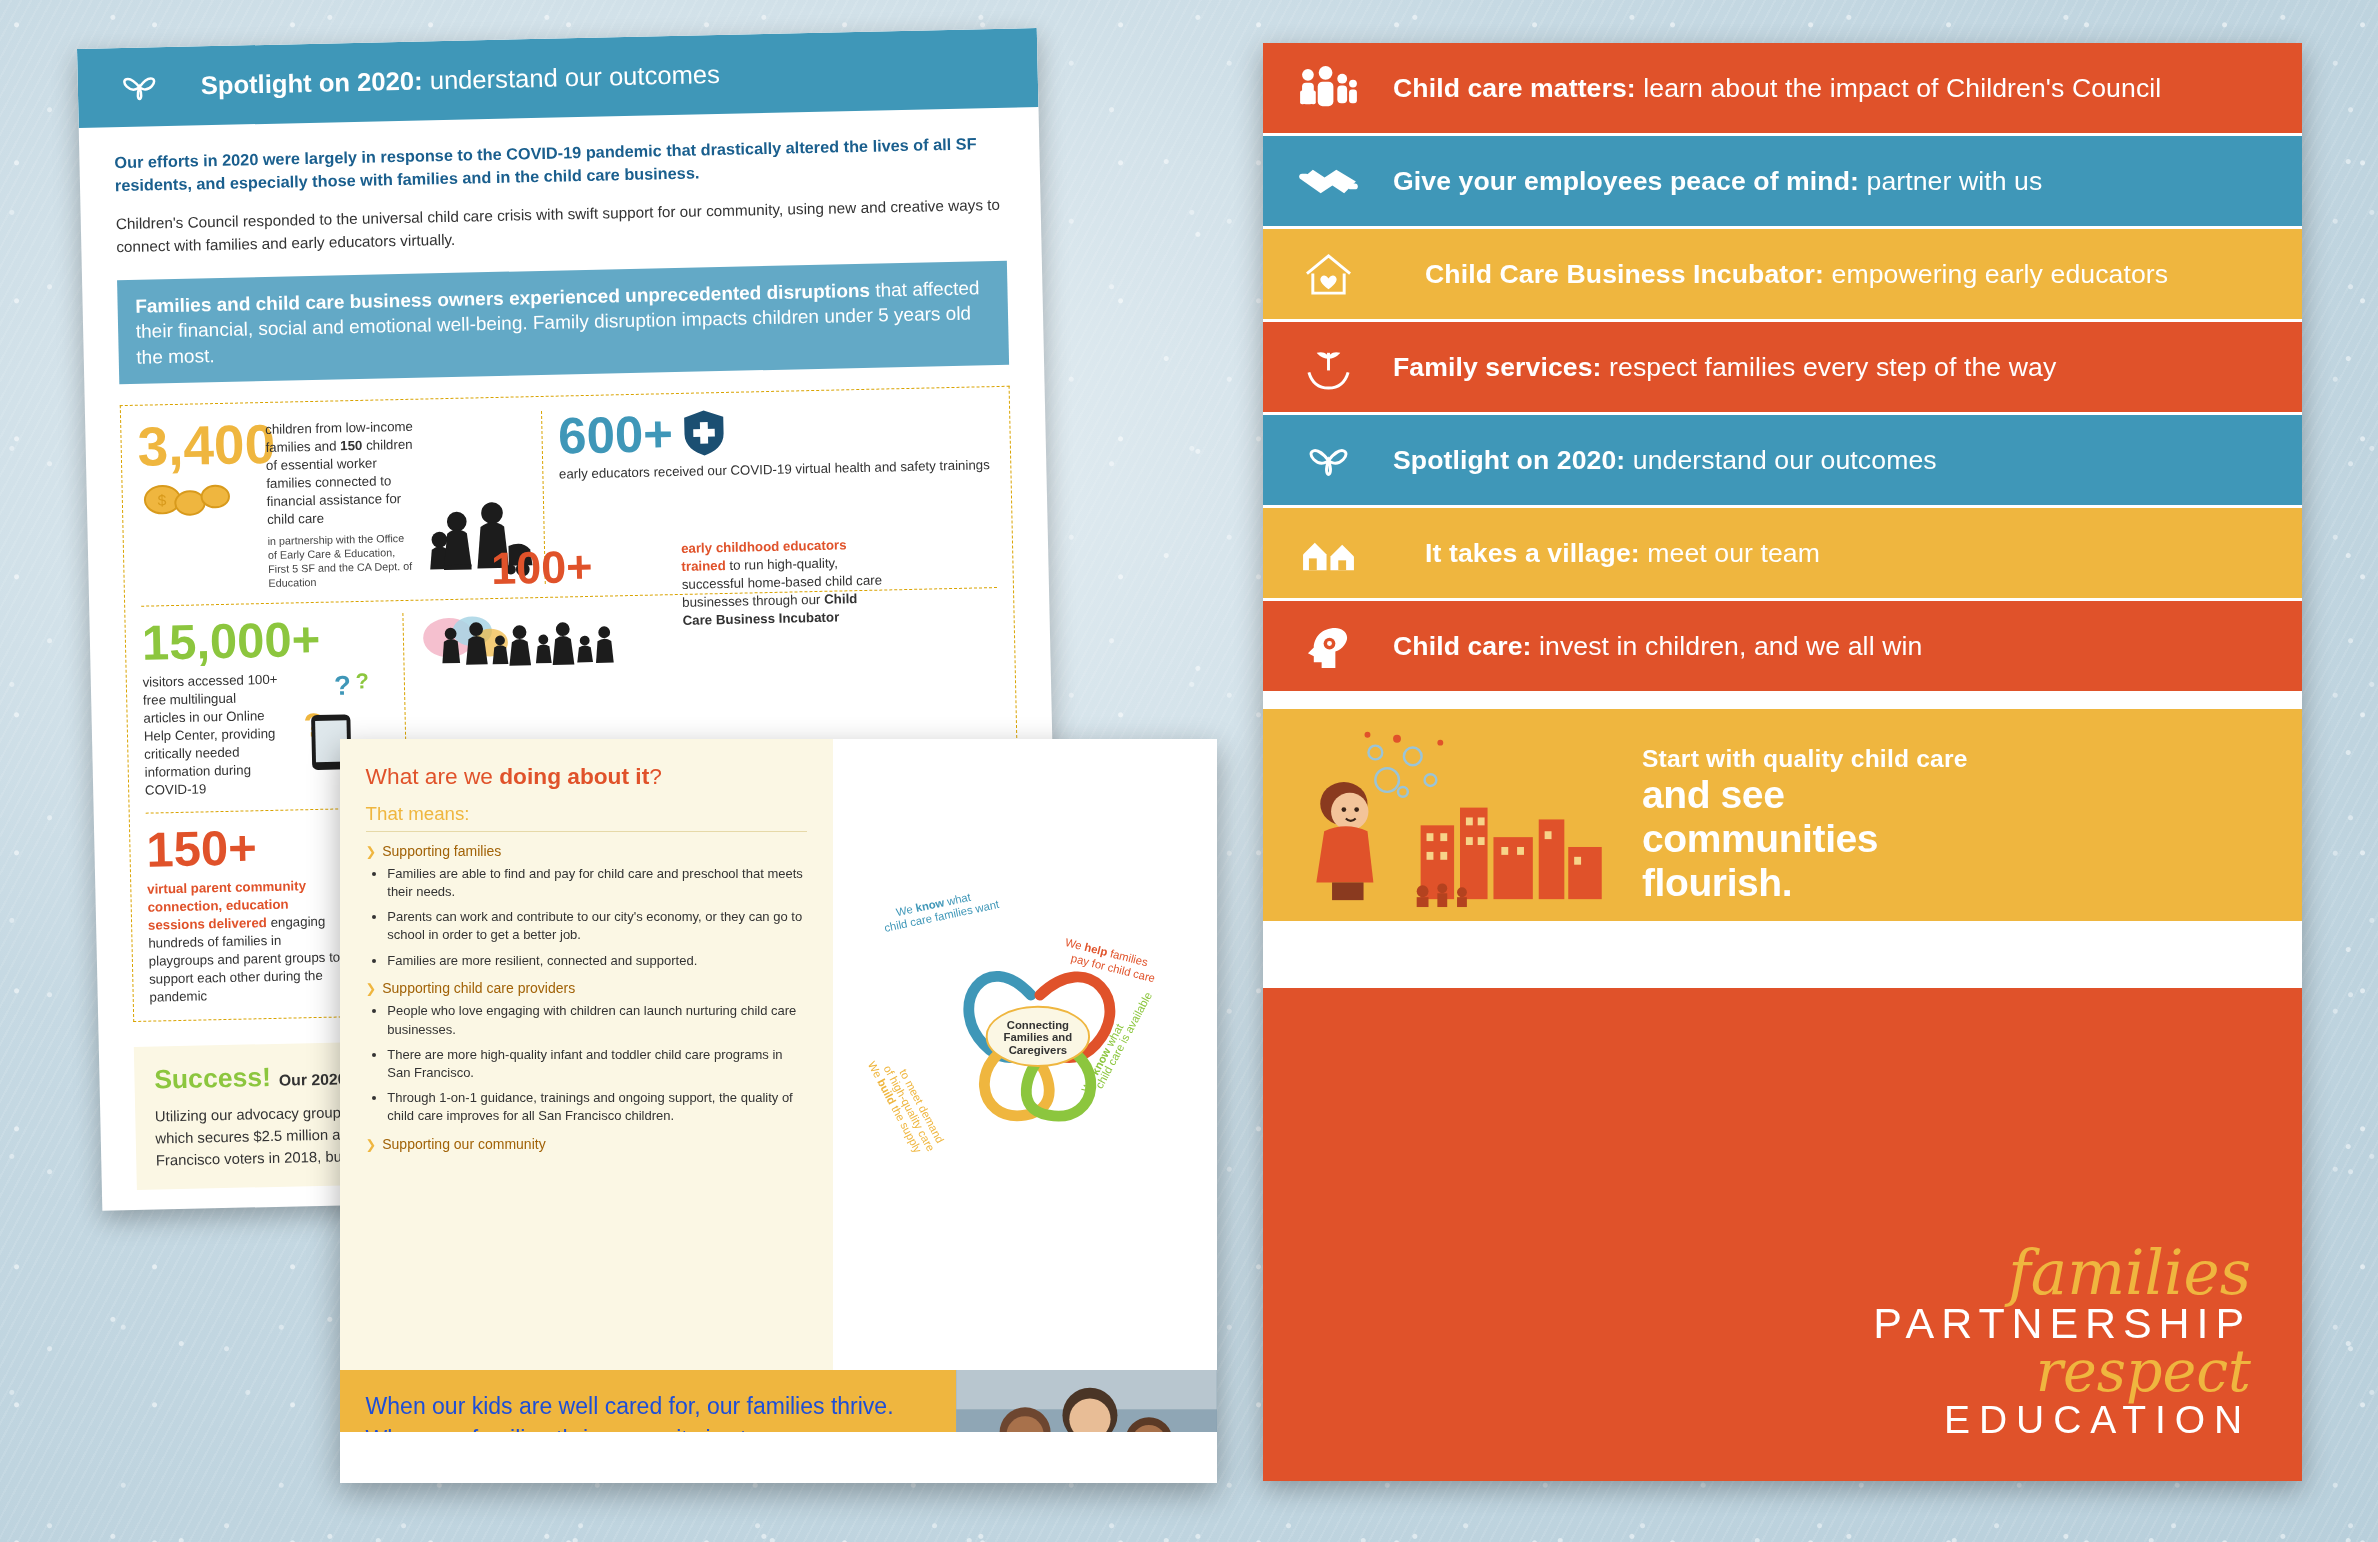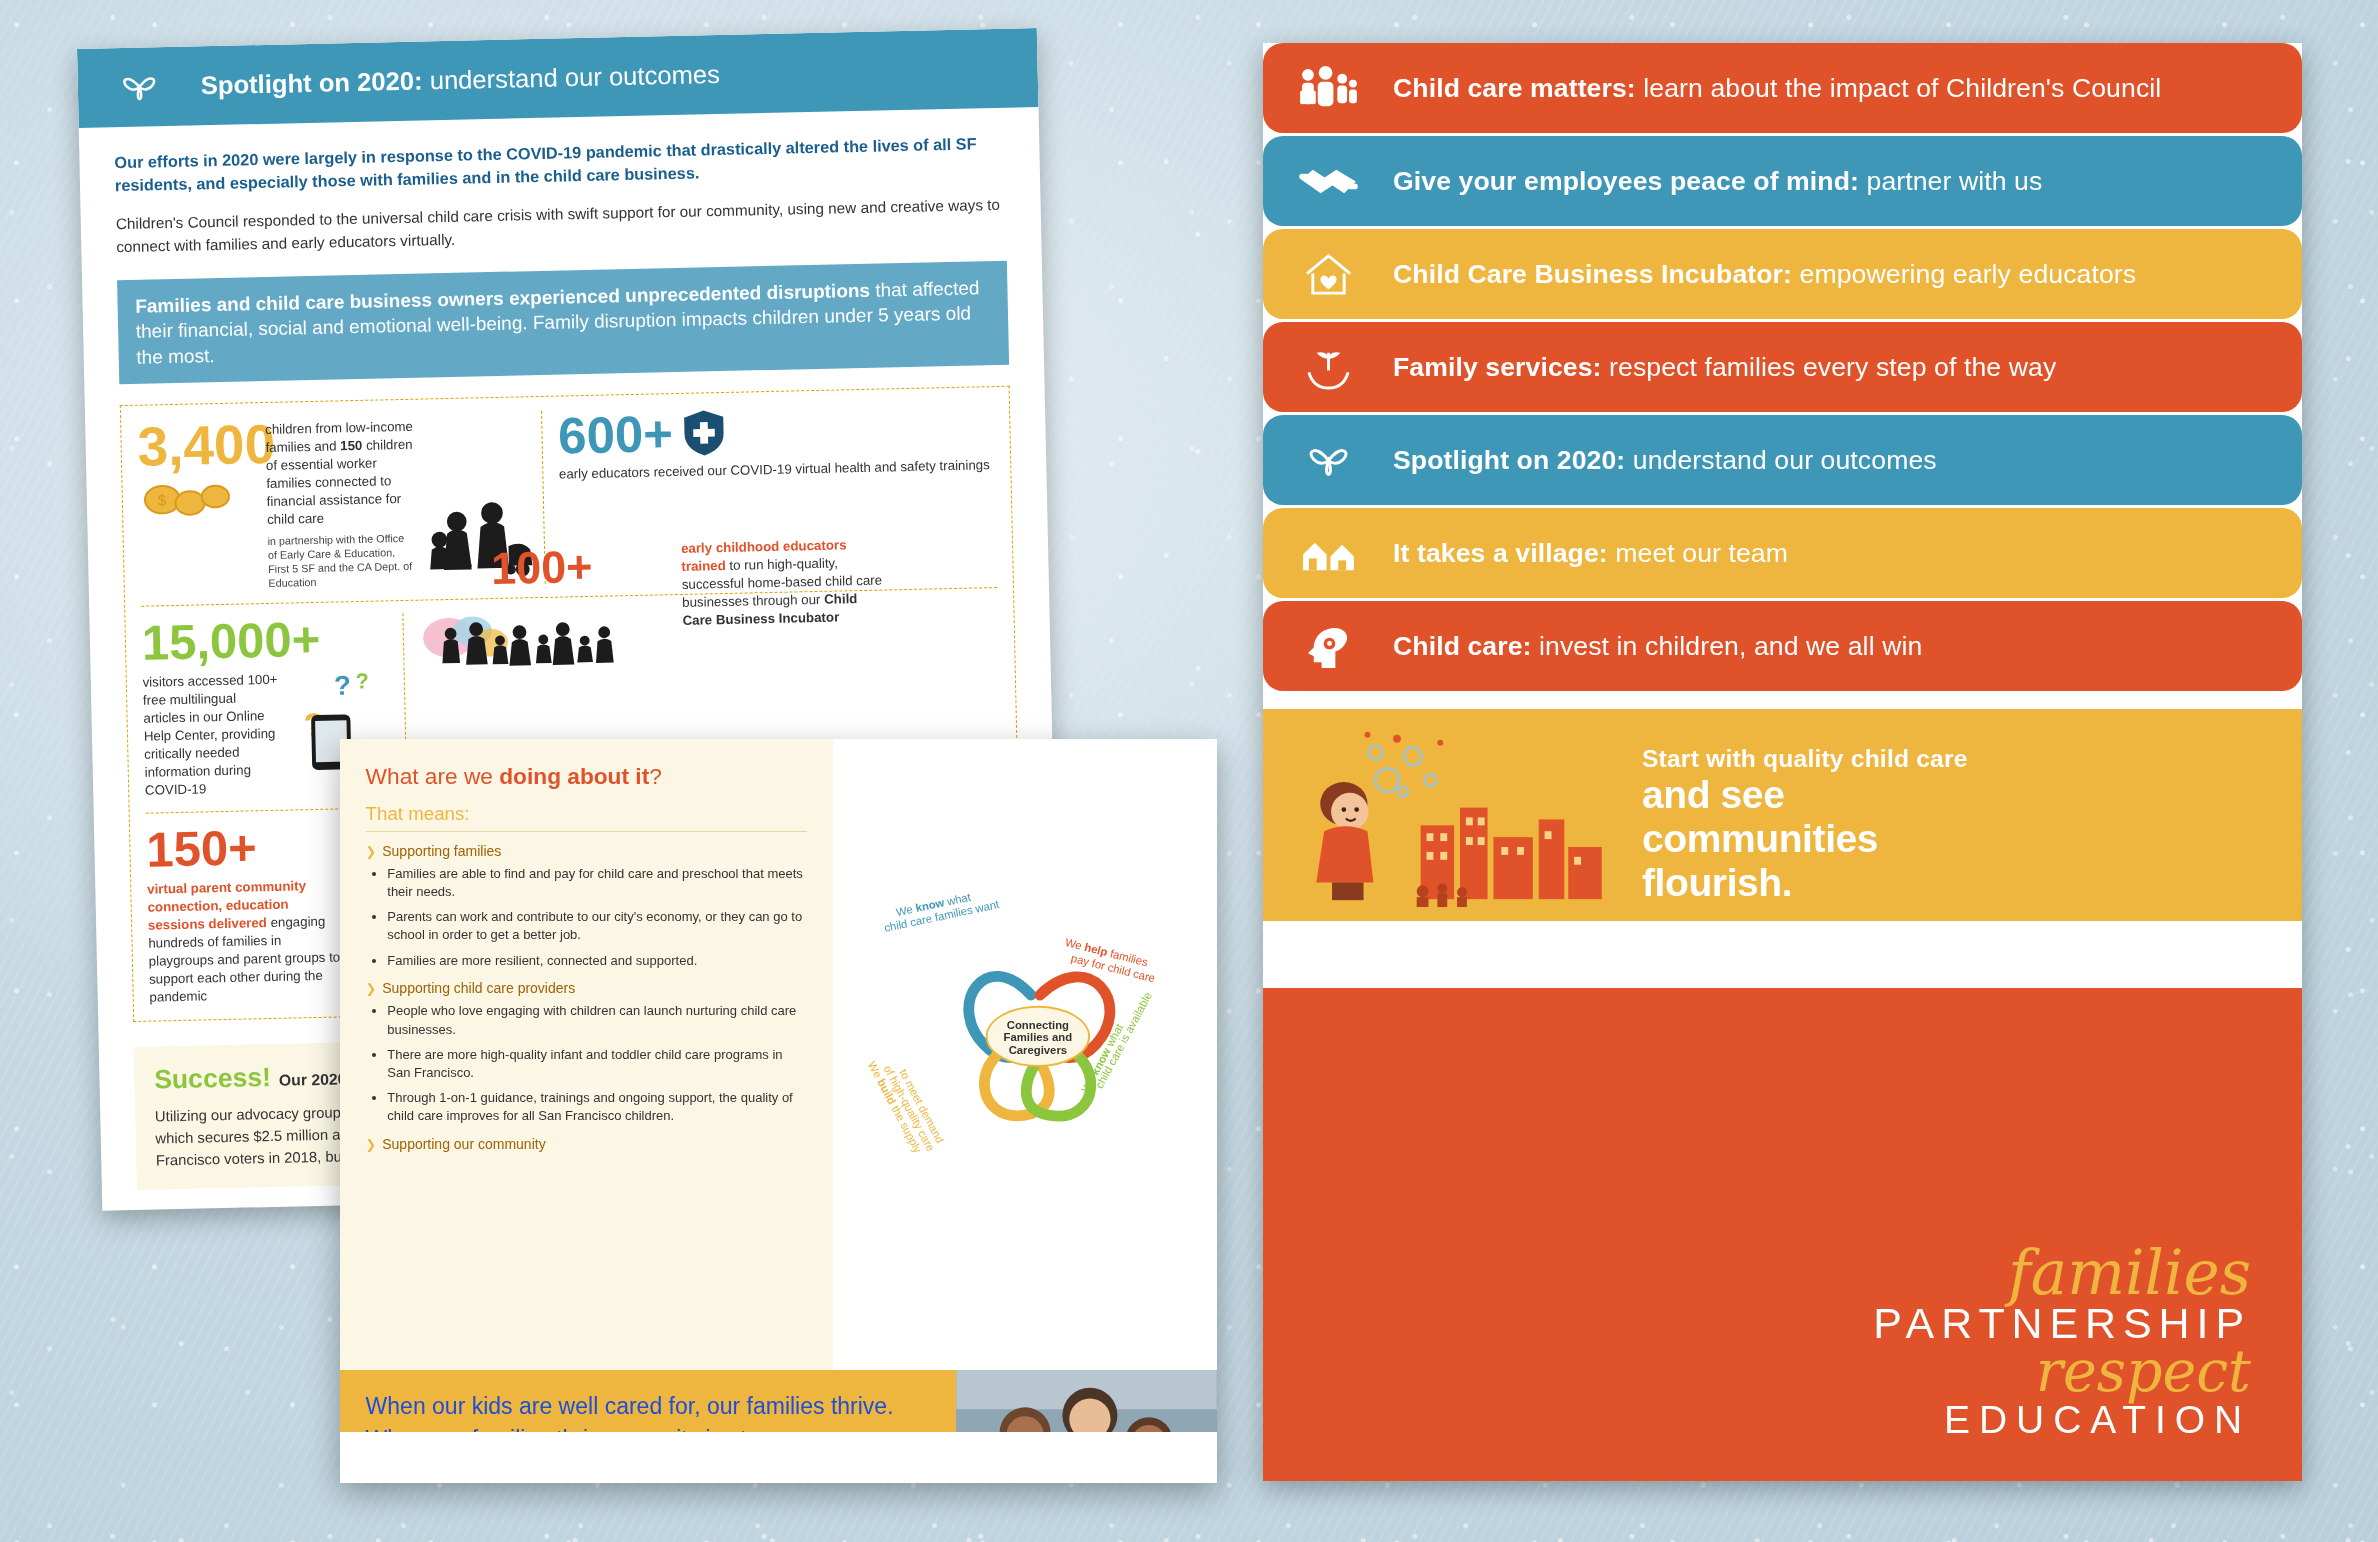--- a/index.html
+++ b/index.html
@@ -30,30 +30,30 @@
     mix-blend-mode:overlay;
   }
 
   
   #right-page{
     position:absolute;left:1263px;top:43px;width:1039px;height:1438px;
     background:#fff;box-shadow:0 7.9px 25.6px rgba(0,0,0,.30);
     overflow:hidden;
   }
   .band{
-    display:flex;align-items:center;height:90px;position:relative;color:#fff;border-radius:20px;
+    display:flex;align-items:center;height:90px;position:relative;color:#fff;
   }
   .band .bicon{width:130px;display:flex;align-items:center;justify-content:center;}
   .band .btext{font-size:26.6px;letter-spacing:0.1px;}
   .band .btext b{font-weight:bold;}
   .band .btext span{font-weight:normal;}
   .sep{height:3px;background:#fff;}
   .orange{background:#e0522a;}
   .blue{background:#3f97b8;}
-  .yellow{background:#efb63f;}
+  .yellow{background:#efb63f;gap:32px;}
 
   #promo{
     height:212px;background:#efb63f;position:relative;overflow:hidden;
   }
   #promo .ptext{
     position:absolute;left:379px;top:37px;color:#fff;line-height:1.08;
   }
   #promo .p1{font-size:24.6px;font-weight:bold;letter-spacing:0.2px;}
   #promo .p2{font-size:39px;font-weight:bold;letter-spacing:-0.4px;margin-top:2px;}
 

